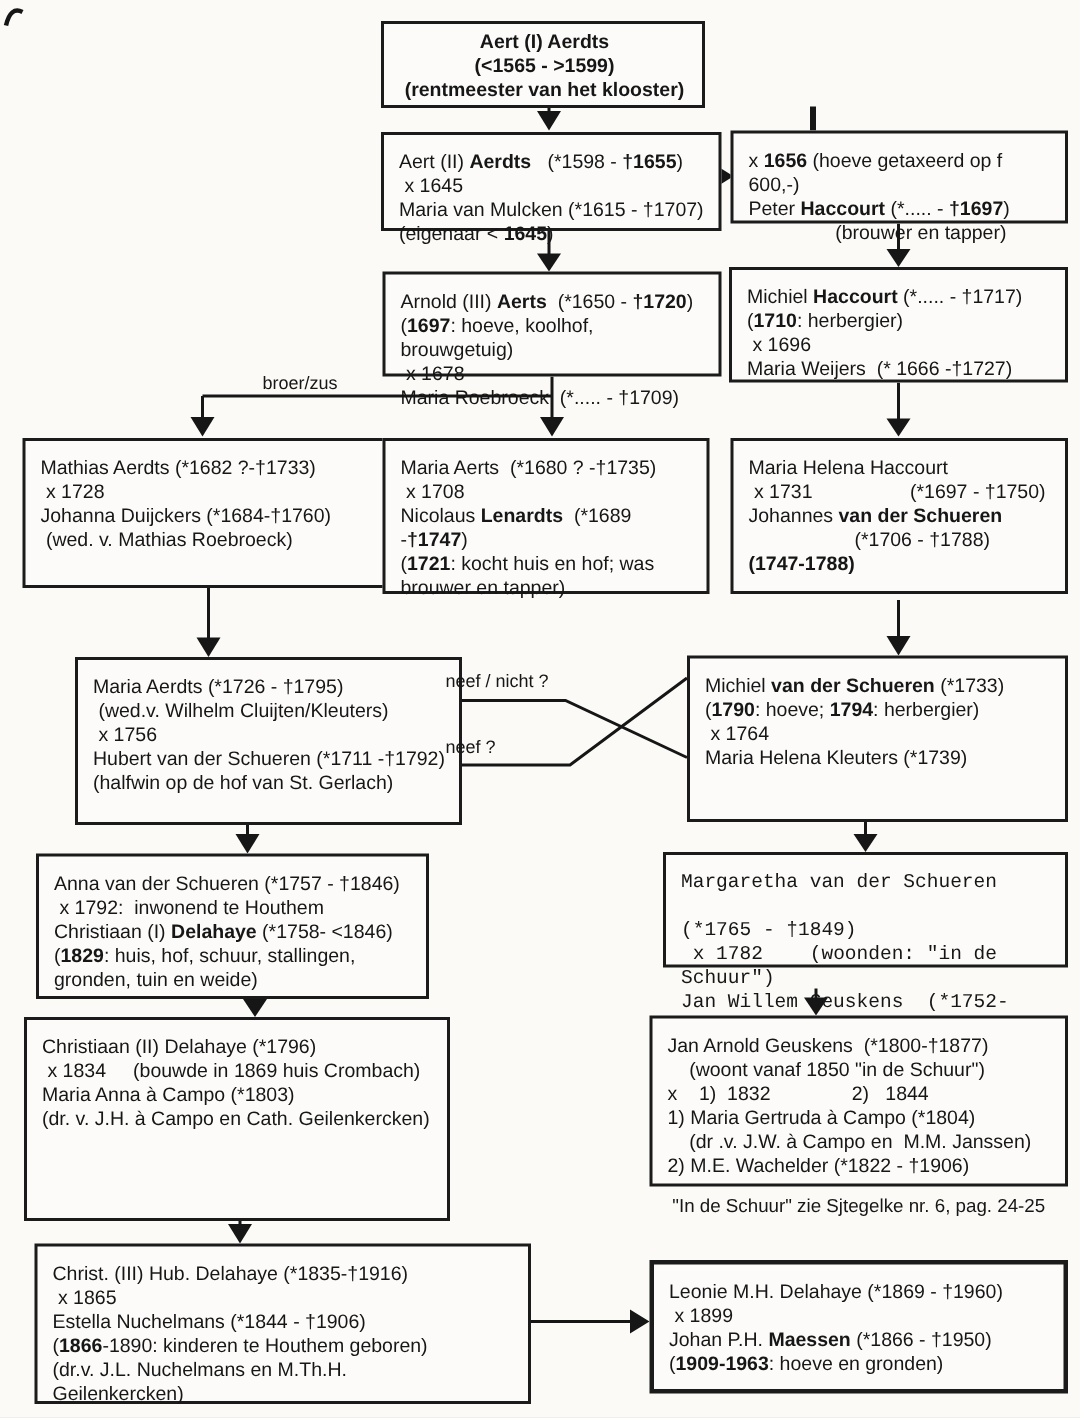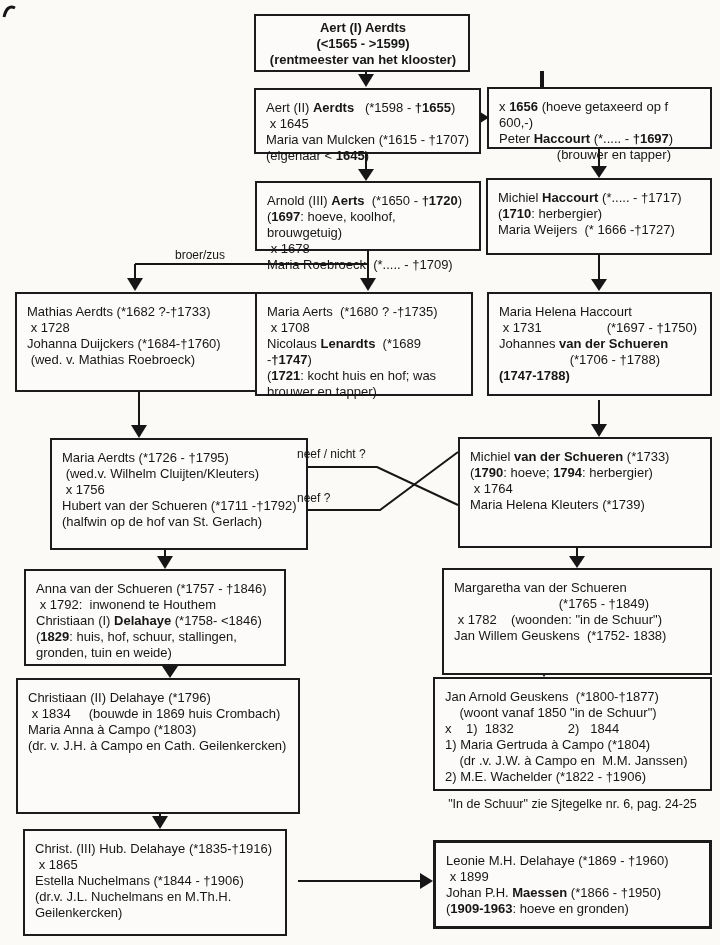--- a/index.html
+++ b/index.html
@@ -102,20 +102,21 @@
   <div class="box" style="left:255px;top:181px;width:226px;height:70px;">
       <div class="line"><span>Arnold (III) </span><span class="b">Aerts</span><span>  (*1650 - </span><span class="b">†1720</span><span>)</span></div>
       <div class="line"><span>(</span><span class="b">1697</span><span>: hoeve, koolhof, brouwgetuig)</span></div>
       <div class="line"><span> x 1678</span></div>
       <div class="line"><span>Maria Roebroeck  (*..... - †1709)</span></div>
     </div>
 
   <div class="box" style="left:486px;top:178px;width:226px;height:77px;">
       <div class="line"><span>Michiel </span><span class="b">Haccourt</span><span> (*..... - †1717)</span></div>
       <div class="line"><span>(</span><span class="b">1710</span><span>: herbergier)</span></div>
+      <div class="line"><span> x 1696</span></div>
       <div class="line"><span>Maria Weijers  (* 1666 -†1727)</span></div>
     </div>
 
   <div class="box" style="left:15px;top:292px;width:248px;height:100px;">
       <div class="line"><span>Mathias Aerdts (*1682 ?-†1733)</span></div>
       <div class="line"><span> x 1728</span></div>
       <div class="line"><span>Johanna Duijckers (*1684-†1760)</span></div>
       <div class="line"><span> (wed. v. Mathias Roebroeck)</span></div>
     </div>
 
@@ -151,21 +152,21 @@
     </div>
 
   <div class="box" style="left:24px;top:569px;width:262px;height:97px;">
       <div class="line"><span>Anna van der Schueren (*1757 - †1846)</span></div>
       <div class="line"><span> x 1792:  inwonend te Houthem</span></div>
       <div class="line"><span>Christiaan (I) </span><span class="b">Delahaye</span><span> (*1758- &lt;1846)</span></div>
       <div class="line"><span>(</span><span class="b">1829</span><span>: huis, hof, schuur, stallingen,</span></div>
       <div class="line"><span>gronden, tuin en weide)</span></div>
     </div>
 
-  <div class="box" style="left:442px;top:568px;width:270px;height:107px;">
+  <div class="box" style="left:442px;top:568px;width:270px;height:77px;font-family:Liberation Mono, monospace;">
       <div class="line"><span>Margaretha van der Schueren</span></div>
       <div class="line"><span>                             (*1765 - †1849)</span></div>
       <div class="line"><span> x 1782    (woonden: "in de Schuur")</span></div>
       <div class="line"><span>Jan Willem Geuskens  (*1752- 1838)</span></div>
     </div>
 
   <div class="box" style="left:16px;top:678px;width:284px;height:136px;">
       <div class="line"><span>Christiaan (II) Delahaye (*1796)</span></div>
       <div class="line"><span> x 1834     (bouwde in 1869 huis Crombach)</span></div>
       <div class="line"><span>Maria Anna à Campo (*1803)</span></div>
@@ -174,24 +175,25 @@
 
   <div class="box" style="left:433px;top:677px;width:279px;height:114px;">
       <div class="line"><span>Jan Arnold Geuskens  (*1800-†1877)</span></div>
       <div class="line"><span>    (woont vanaf 1850 "in de Schuur")</span></div>
       <div class="line"><span>x    1)  1832               2)   1844</span></div>
       <div class="line"><span>1) Maria Gertruda à Campo (*1804)</span></div>
       <div class="line"><span>    (dr .v. J.W. à Campo en  M.M. Janssen)</span></div>
       <div class="line"><span>2) M.E. Wachelder (*1822 - †1906)</span></div>
     </div>
 
-  <div class="box" style="left:23px;top:829px;width:264px;height:107px;">
+  <div class="box" style="left:23px;top:829px;width:331px;height:107px;">
       <div class="line"><span>Christ. (III) Hub. Delahaye (*1835-†1916)</span></div>
       <div class="line"><span> x 1865</span></div>
       <div class="line"><span>Estella Nuchelmans (*1844 - †1906)</span></div>
+      <div class="line"><span>(</span><span class="b">1866</span><span>-1890: kinderen te Houthem geboren)</span></div>
       <div class="line"><span>(dr.v. J.L. Nuchelmans en M.Th.H.</span></div>
       <div class="line"><span>Geilenkercken)</span></div>
     </div>
 
   <div class="box thick" style="left:433px;top:840px;width:279px;height:89px;">
       <div class="line"><span>Leonie M.H. Delahaye (*1869 - †1960)</span></div>
       <div class="line"><span> x 1899</span></div>
       <div class="line"><span>Johan P.H. </span><span class="b">Maessen</span><span> (*1866 - †1950)</span></div>
       <div class="line"><span>(</span><span class="b">1909-1963</span><span>: hoeve en gronden)</span></div>
     </div>

